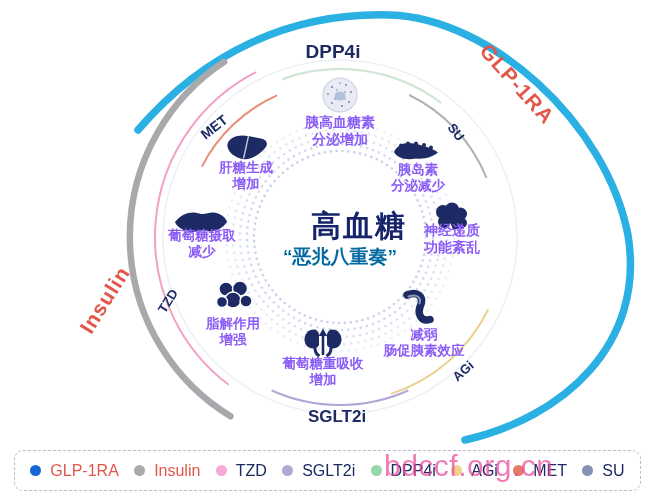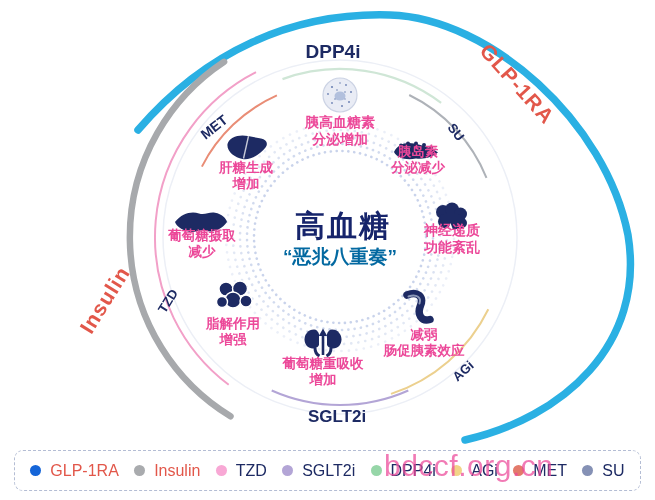--- a/index.html
+++ b/index.html
@@ -1,33 +1,33 @@
 <!DOCTYPE html>
 <html><head>
 <meta charset="utf-8">
 <style>
   html,body{margin:0;padding:0;background:#fff;}
   #stage{position:relative;width:655px;height:500px;background:#fff;overflow:hidden;
          font-family:"Liberation Sans","DejaVu Sans",sans-serif;border-radius:8px;}
   #arcs{position:absolute;left:0;top:0;z-index:0;}
   .abs{position:absolute;transform:translate(-50%,-50%);z-index:2;}
   .mech{position:absolute;transform:translate(-50%,-50%);z-index:2;text-align:center;
-        color:#ec4899;font-weight:bold;font-size:13.5px;line-height:1.2;white-space:nowrap;}
+        color:#8b5cf6;font-weight:bold;font-size:13.5px;line-height:1.2;white-space:nowrap;}
   .mech.big{font-size:14px;}
   .drug{position:absolute;z-index:2;color:#1d2a63;font-weight:bold;white-space:nowrap;}
   .icon{position:absolute;transform:translate(-50%,-50%);z-index:2;line-height:0;}
   #lbl-dpp4i{left:333px;top:52px;font-size:19px;transform:translate(-50%,-50%);}
   #lbl-glp1ra{left:517px;top:84px;font-size:21px;letter-spacing:1px;transform:translate(-50%,-50%) rotate(48deg);}
   #lbl-su{left:456px;top:132px;font-size:13px;transform:translate(-50%,-50%) rotate(52deg);}
   #lbl-agi{left:463px;top:371px;font-size:13px;transform:translate(-50%,-50%) rotate(-42deg);}
   #lbl-sglt2i{left:337px;top:417px;font-size:17px;transform:translate(-50%,-50%);}
   #lbl-tzd{left:168px;top:301px;font-size:13px;transform:translate(-50%,-50%) rotate(-58deg);}
   #lbl-met{left:214px;top:127px;font-size:14px;transform:translate(-50%,-50%) rotate(-38deg);}
   #lbl-insulin{left:105px;top:300px;font-size:21px;letter-spacing:1px;transform:translate(-50%,-50%) rotate(-58deg);}
-  #center-title{left:343px;top:226px;font-size:30px;font-weight:bold;color:#16246b;letter-spacing:2px;white-space:nowrap;}
+  #center-title{left:359px;top:226px;font-size:30px;font-weight:bold;color:#16246b;letter-spacing:2px;white-space:nowrap;}
   #center-subtitle{left:340px;top:257px;font-size:19px;font-weight:bold;color:#0369a1;white-space:nowrap;}
   #legend{position:absolute;left:14px;right:14px;top:450px;height:41px;z-index:3;
           display:flex;align-items:center;justify-content:space-evenly;
           border:1.5px dashed #b4bdd4;border-radius:9px;background:#fff;box-sizing:border-box;}
   .leg{display:flex;align-items:center;gap:9px;font-size:16px;}
   .dot{width:11px;height:11px;border-radius:50%;flex:0 0 auto;}
   #watermark{position:absolute;left:384px;top:449px;z-index:4;font-size:30px;
              color:#ec4899;opacity:.72;letter-spacing:.5px;white-space:nowrap;}
 </style>
 </head>
@@ -100,21 +100,21 @@
       <path d="M1 12 C4 5 12 1.5 21 3.5 C31 5.5 40 8.5 45 12.5 C40 16.5 32 19.5 23 18.5 C13 20.5 4 18 1 12 Z" fill="#1d2a63"></path>
       <g fill="#1d2a63">
         <circle cx="8" cy="5.5" r="2"></circle>
           <circle cx="15" cy="3.5" r="2"></circle>
           <circle cx="23" cy="3.5" r="2"></circle>
         <circle cx="31" cy="5" r="2"></circle>
           <circle cx="38" cy="7.5" r="2"></circle>
       </g>
     </svg>
   </div>
-  <div class="mech" style="left:418px;top:160px">
+  <div class="mech" style="left:418px;top:178px">
     <div>胰岛素</div>
     <div>分泌减少</div>
   </div>
 
   <div class="icon" style="left:451px;top:218px">
     <svg width="38" height="32" viewBox="0 0 38 32">
       <g fill="#1d2a63">
         <circle cx="11" cy="10" r="7"></circle>
           <circle cx="20" cy="7.5" r="7"></circle>
           <circle cx="28.5" cy="12" r="6.5"></circle>

